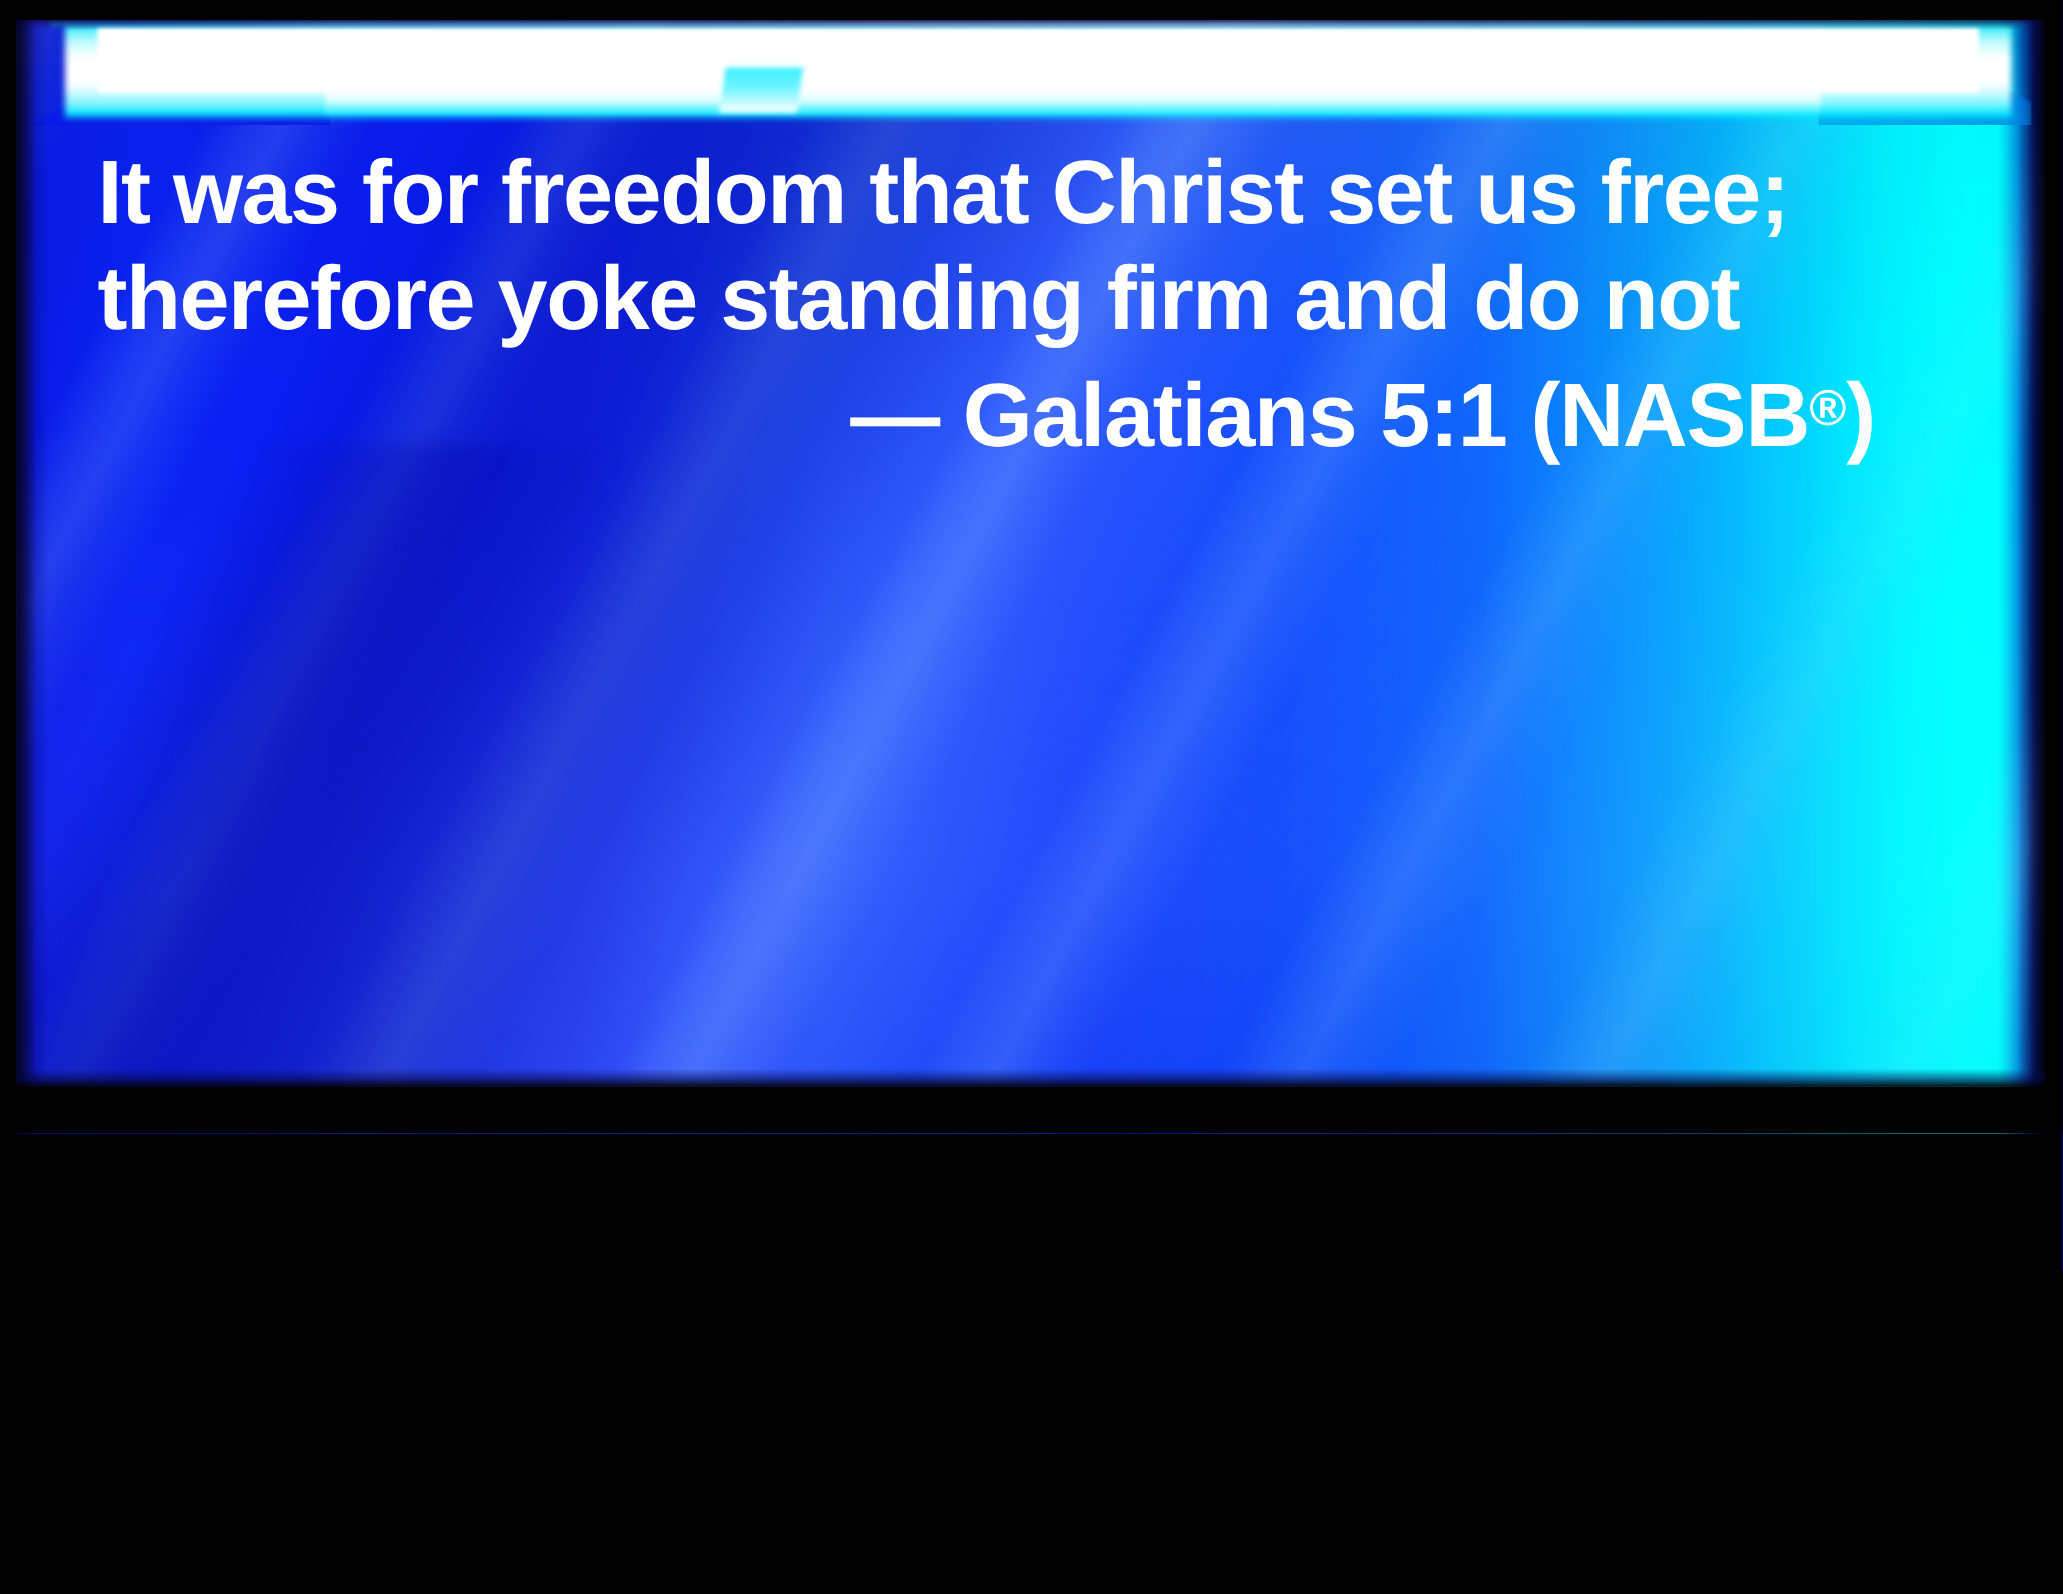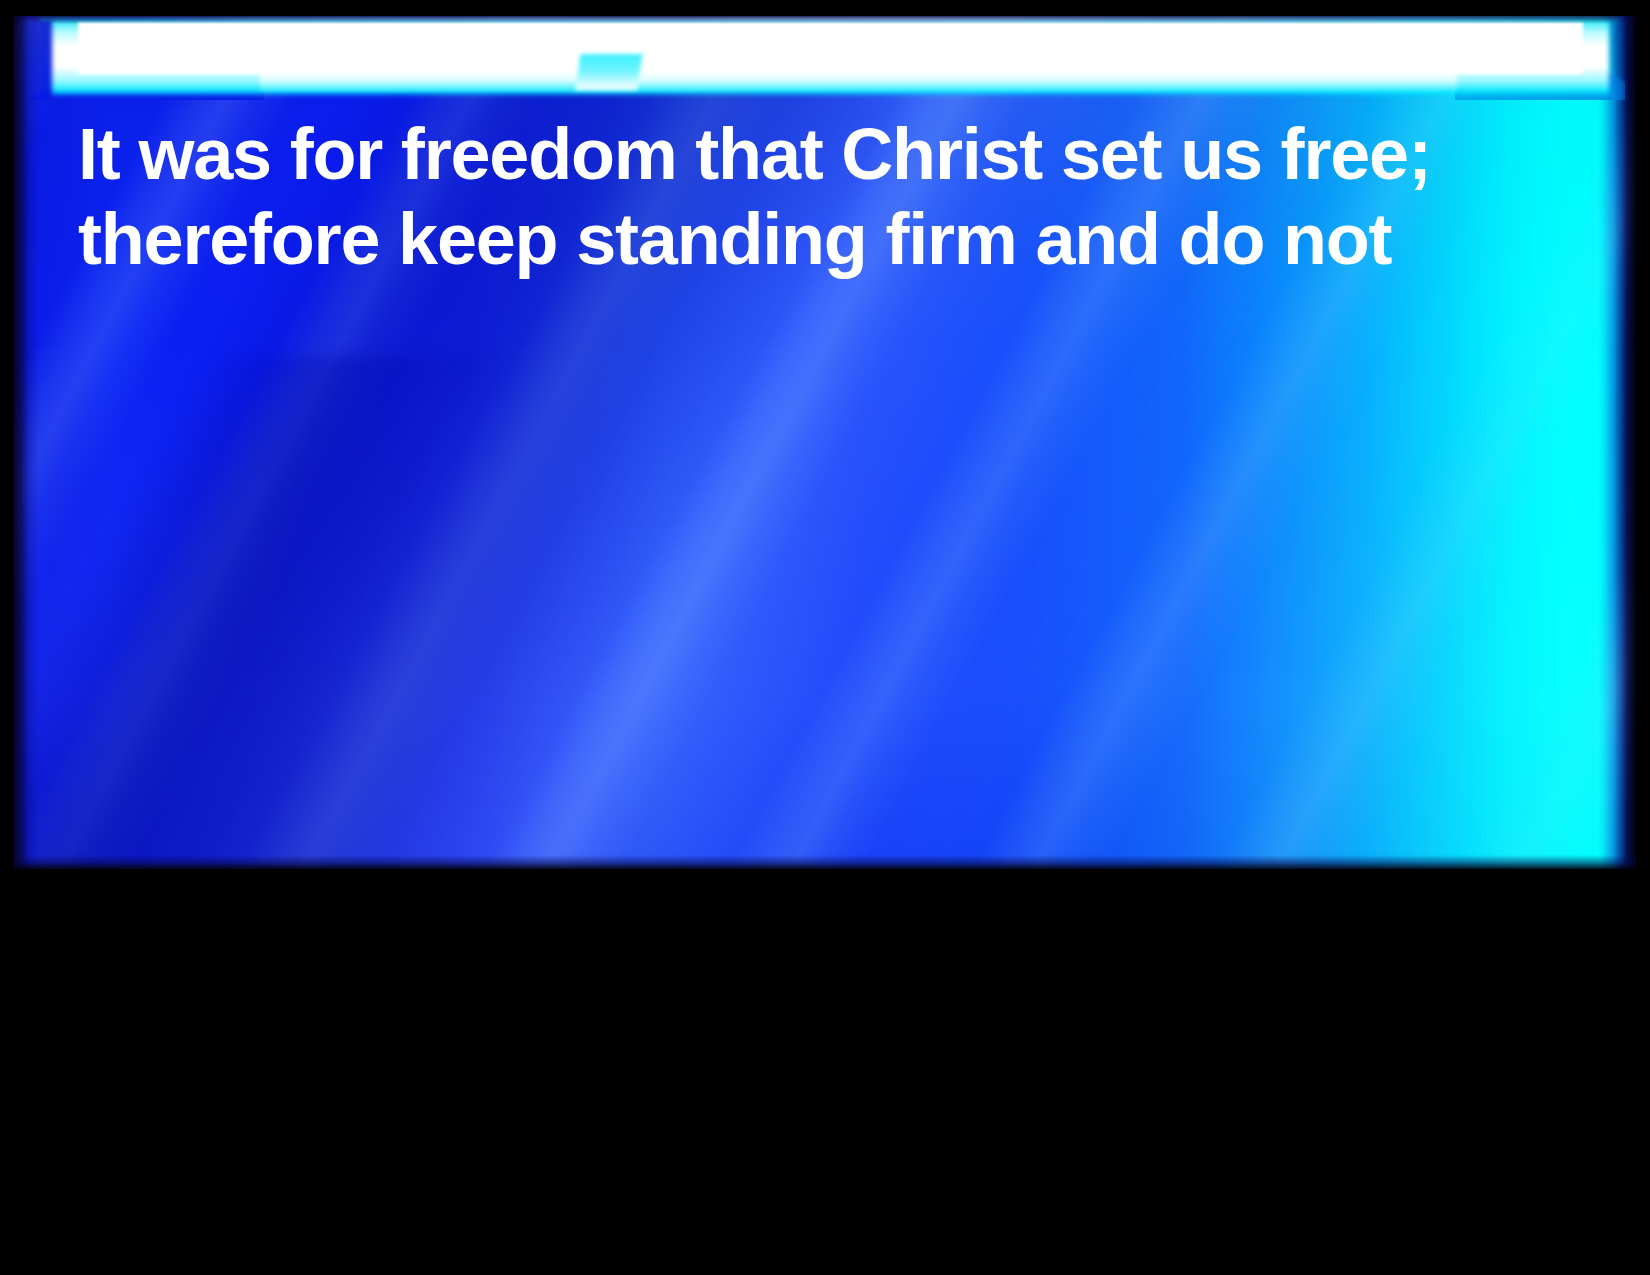--- a/index.html
+++ b/index.html
@@ -348,22 +348,25 @@
     <div class="topbar-shadow-r"></div>
     <div class="topbar-cyan"></div>
     <div class="topbar-white"></div>
     <div class="topbar-white2"></div>
     <div class="topbar-notch"></div>
     <div class="topbar-hairline"></div>
   </div>
 
   <div class="verse-block">
     <div class="verse-line line1">It was for freedom that Christ set us free;</div>
-    <div class="verse-line line2">therefore keep standing firm and do not</div>
-
+    <div class="verse-line line2">therefore yoke standing firm and do not</div>
+
+    <div class="attribution">
+      <span>— Galatians 5:1 (NASB</span><span class="reg-mark">®</span><span>)</span>
+    </div>
   </div>
 
   <div class="border-top-soft"></div>
   <div class="border-left-soft"></div>
   <div class="border-right-soft"></div>
   <div class="border-bottom-soft"></div>
   <div class="border-top"></div>
   <div class="border-bottom"></div>
   <div class="border-left"></div>
   <div class="border-right"></div>

